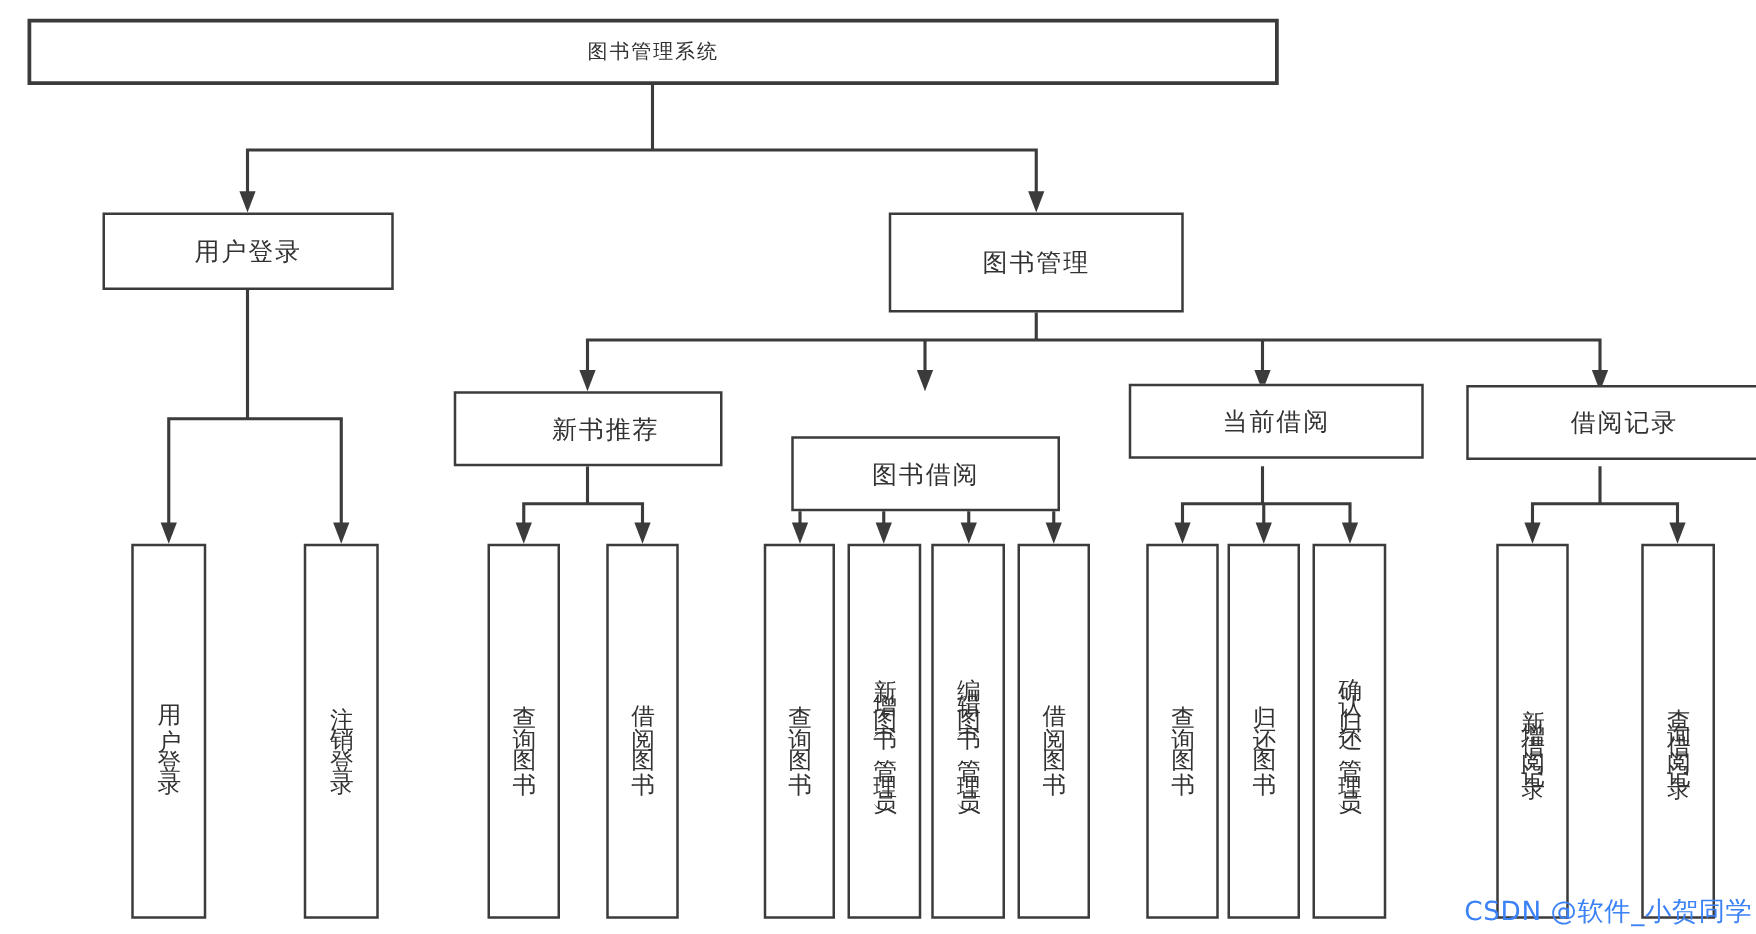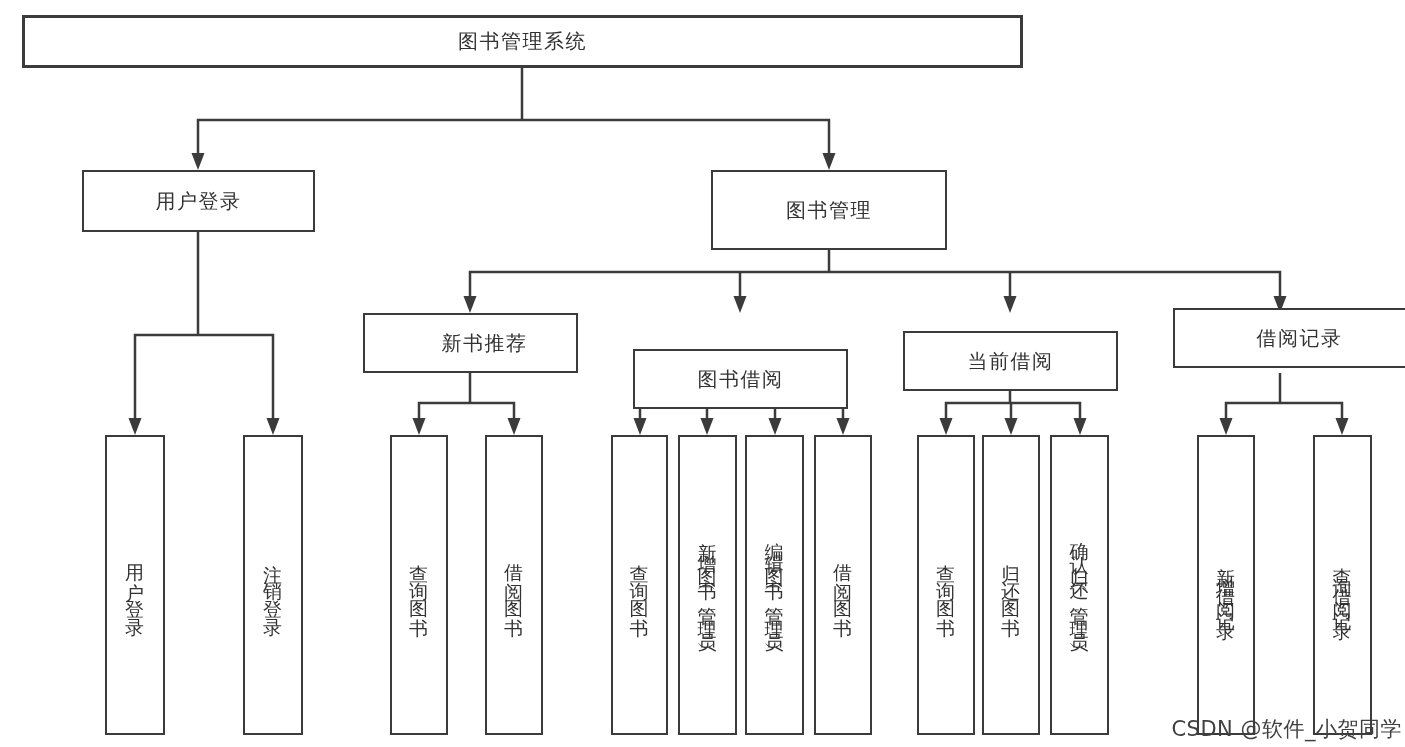--- a/index.html
+++ b/index.html
@@ -9,29 +9,29 @@
     color:#323232; overflow:hidden;
   }
   svg.wires { position:absolute; left:0; top:0; width:1405px; height:747px; }
   .node {
     position:absolute; background:#ffffff; box-sizing:border-box;
     border:2.5px solid #3b3b3b;
     display:flex; align-items:center; justify-content:center;
     font-size:20px; letter-spacing:1.5px; text-align:center;
     white-space:nowrap;
   }
-  .node.root  { border-width:3px; font-size:20px; }
+  .node.root  { border-width:3px; font-size:16px; }
   .node.leaf  { letter-spacing:0; }
   .vtext {
     writing-mode:vertical-rl; text-orientation:mixed;
     font-size:19px; line-height:1;
   }
   .watermark {
     position:absolute; right:3px; bottom:4px;
-    font-size:21px; color:#404040; letter-spacing:0.5px;
+    font-size:21px; color:#3b82f6; letter-spacing:0.5px;
     white-space:nowrap; pointer-events:none;
   }
 </style>
 </head>
 <body>
 
 <div class="canvas">
 
   <svg class="wires" viewBox="0 0 1405 747" xmlns="http://www.w3.org/2000/svg">
     <g stroke="#3b3b3b" stroke-width="2.5" fill="none">
@@ -85,21 +85,21 @@
     </g>
   </svg>
 
   <div class="node root" style="left:22px; top:15px; width:1001px; height:53px;">图书管理系统</div>
 
   <div class="node" style="left:82px; top:170px; width:233px; height:62px;">用户登录</div>
   <div class="node" style="left:711px; top:170px; width:236px; height:80px;">图书管理</div>
 
   <div class="node" style="left:363px; top:313px; width:215px; height:60px;padding-left:28px;">新书推荐</div>
   <div class="node" style="left:633px; top:313px; width:215px; height:60px;margin-top:36px;">图书借阅</div>
-  <div class="node" style="left:903px; top:331px; width:215px; height:60px;">当前借阅</div>
+  <div class="node" style="left:903px; top:307px; width:236px; height:60px;">当前借阅</div>
   <div class="node" style="left:1173px; top:308px; width:253px; height:60px;">借阅记录</div>
 
   <div class="node leaf" style="left:105px; top:435px; width:60px; height:300px;">
     <span class="vtext" style="letter-spacing: 18px;">用户登录</span>
   </div>
   <div class="node leaf" style="left:243px; top:435px; width:60px; height:300px;">
     <span class="vtext" style="letter-spacing: 18px;">注销登录</span>
   </div>
 
   <div class="node leaf" style="left:390px; top:435px; width:58px; height:300px;">

